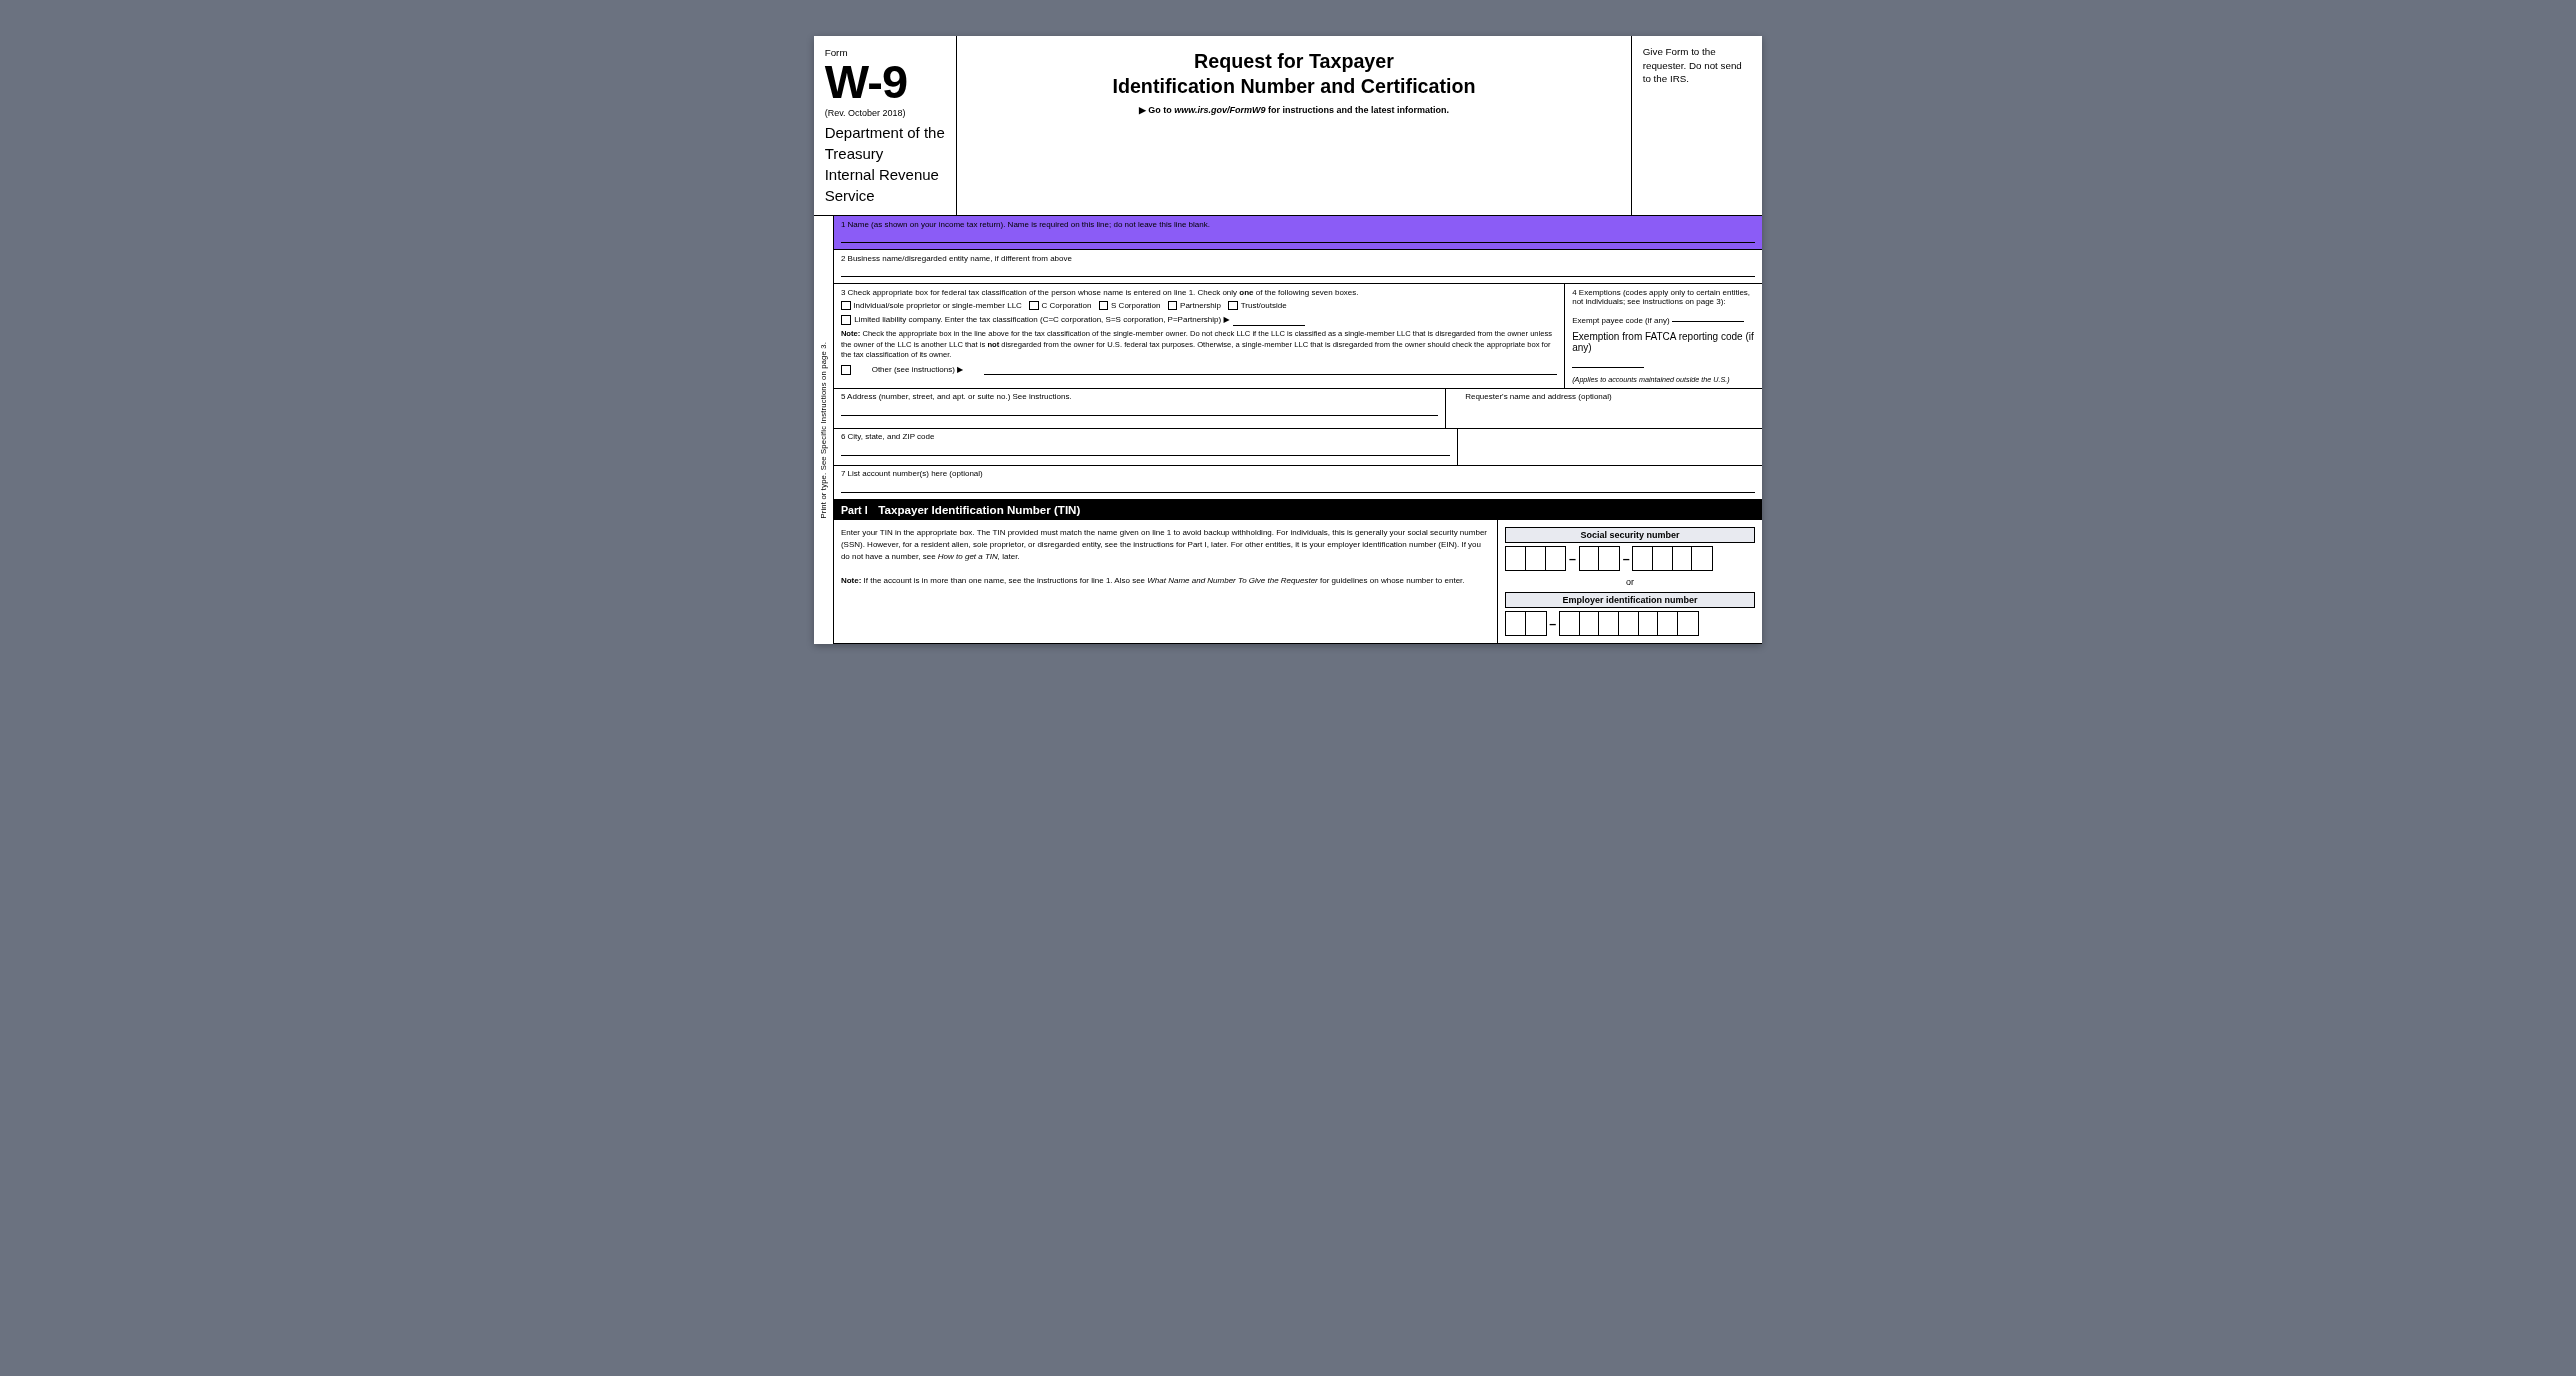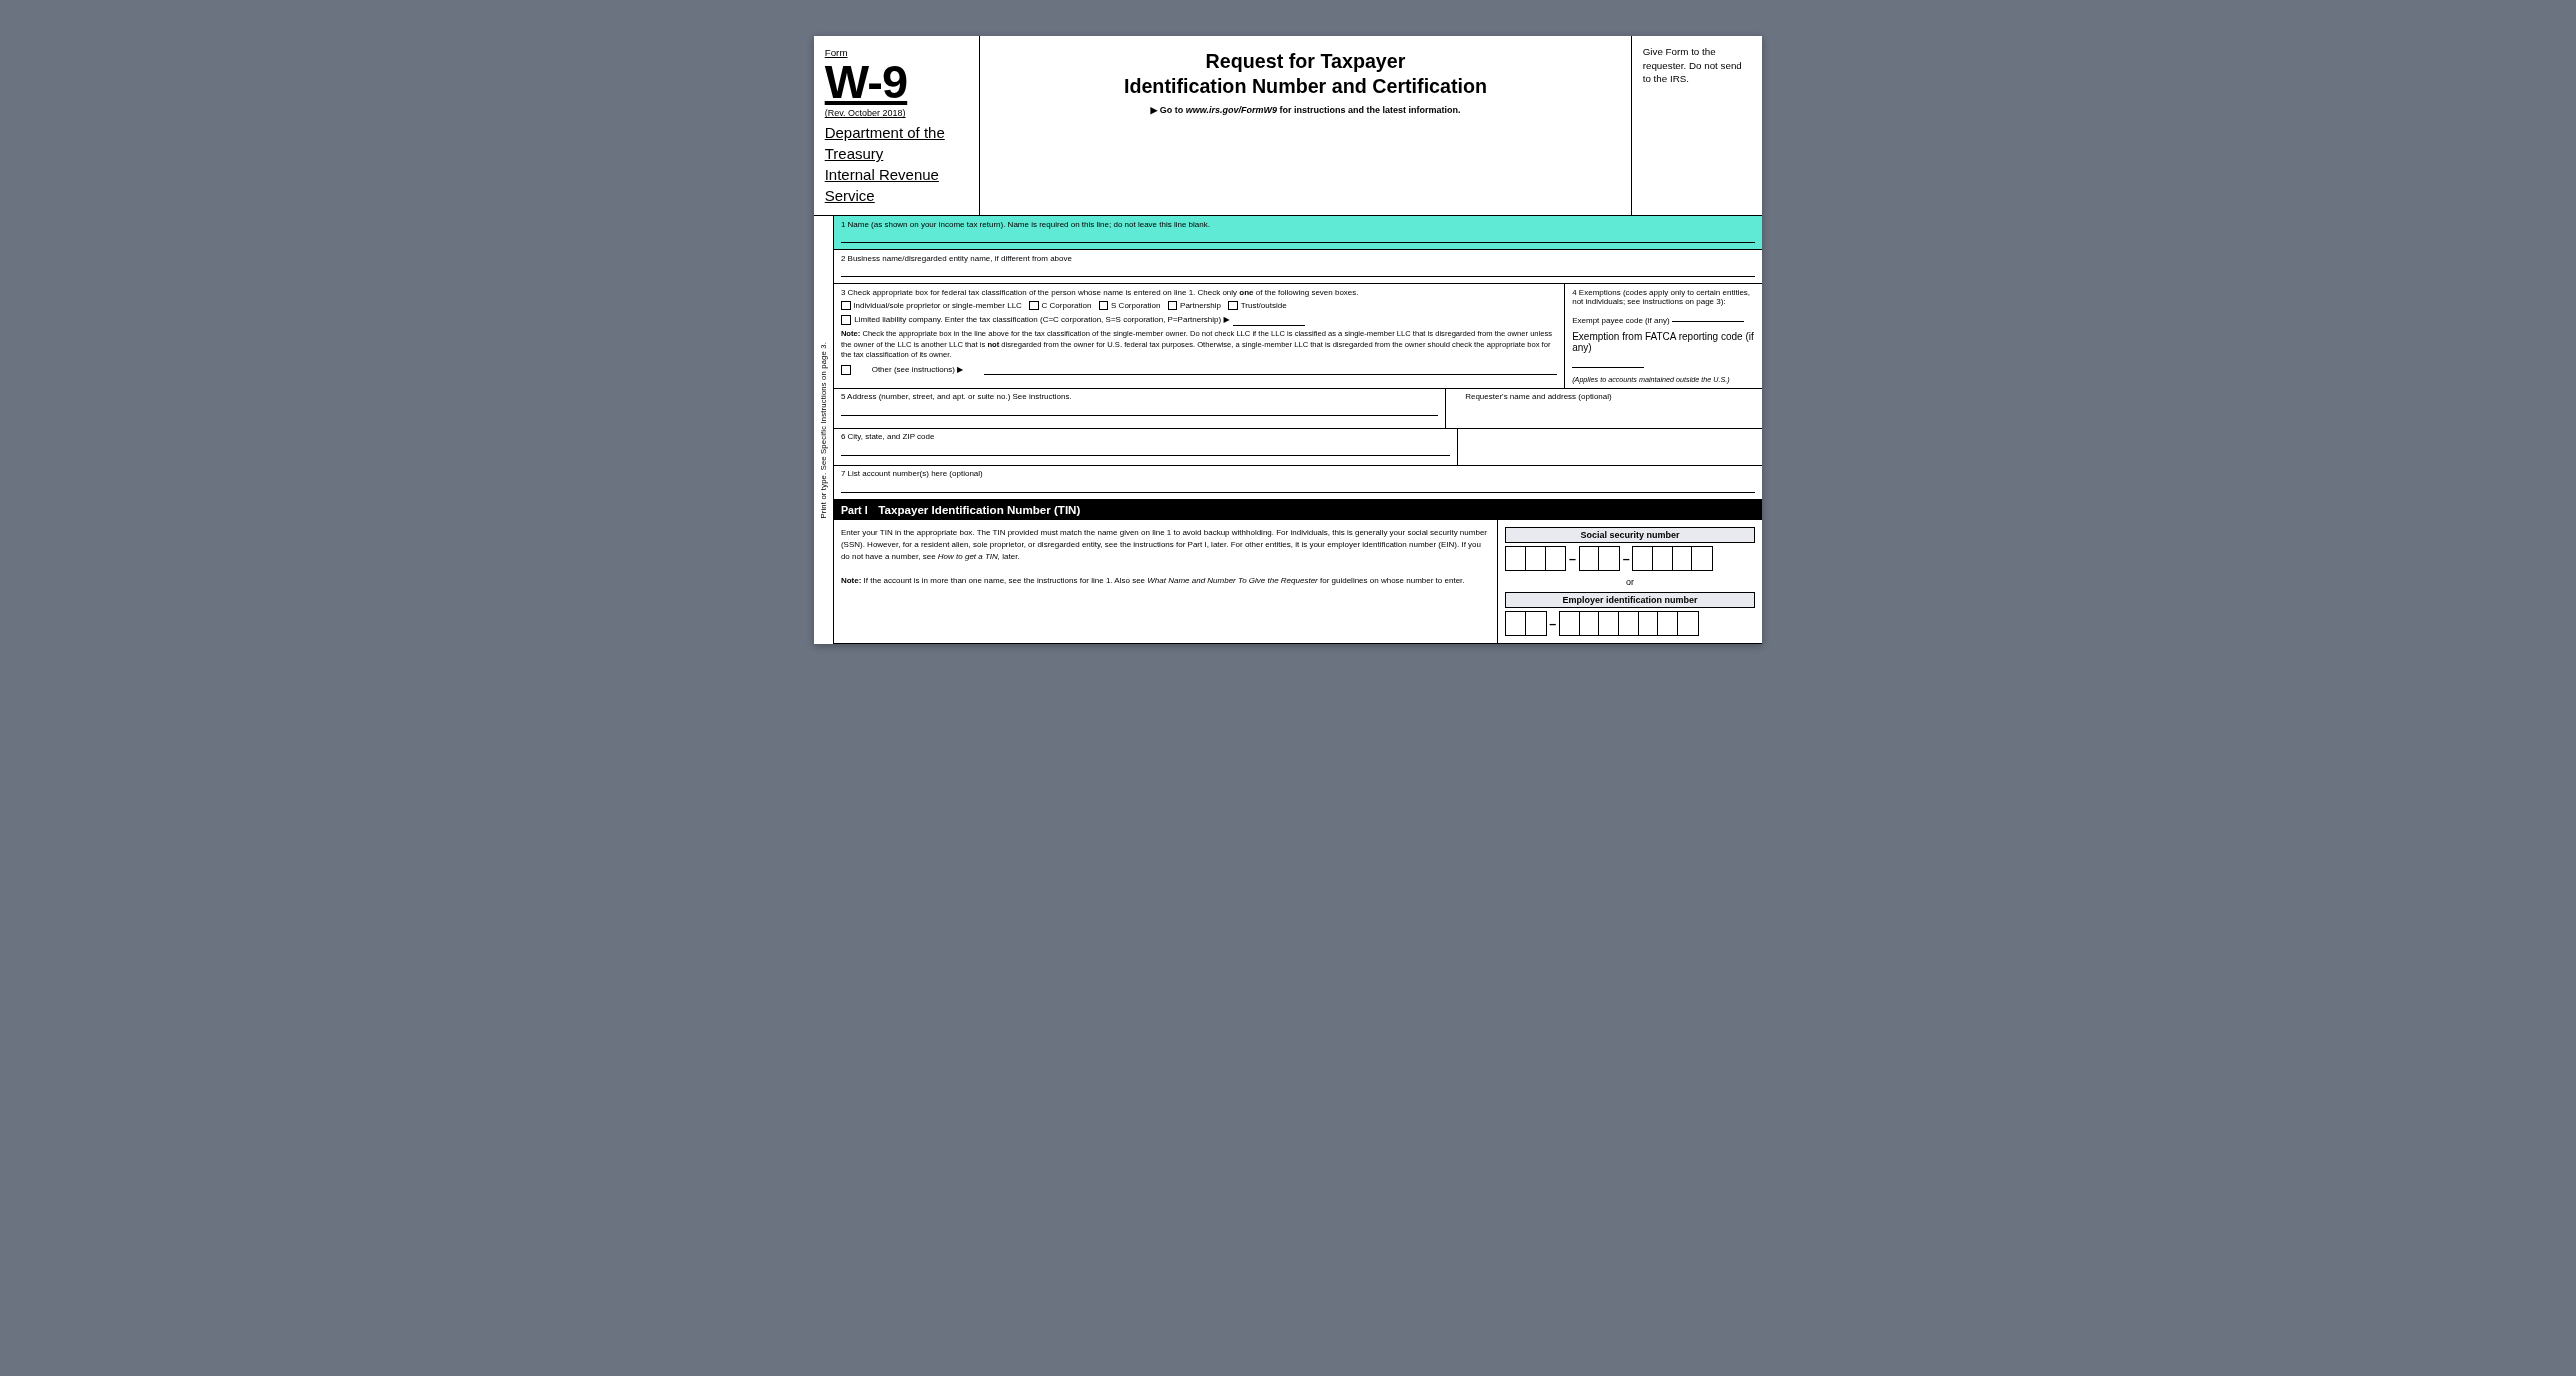--- a/index.html
+++ b/index.html
@@ -17,25 +17,24 @@
       width: 948px;
       padding: 0;
       box-shadow: 0 1.8px 7.2px rgba(0,0,0,0.3);
     }
     
     .form-header {
       display: flex;
       border-bottom: 1.8px solid #000;
     }
     .header-left {
-      width: 166px;
+      width: 143px;
       border-right: 1.8px solid #000;
       padding: 9px 10.7px;
       flex-shrink: 0;
-      text-decoration: underline;
     }
     .form-number {
       font-size: 47px;
       font-weight: 900;
       line-height: 1;
       letter-spacing: -0.9px;
     }
     .form-label {
       font-size: 9.8px;
       margin-top: 1.8px;
@@ -114,21 +113,21 @@
       font-weight: 700;
     }
     .field-input-line {
       border-bottom: 0.9px solid #000;
       min-height: 12.5px;
       width: 100%;
       margin-top: 1.8px;
     }
     
     .row1 {
-      background: #5eead4;
+      background: #8b5cf6;
     }
     
     .row3-outer {
       display: flex;
       border-bottom: 0.9px solid #000;
       justify-content: flex-end;
     }
     .row3-left {
       flex: 1;
       border-right: 0.9px solid #000;

